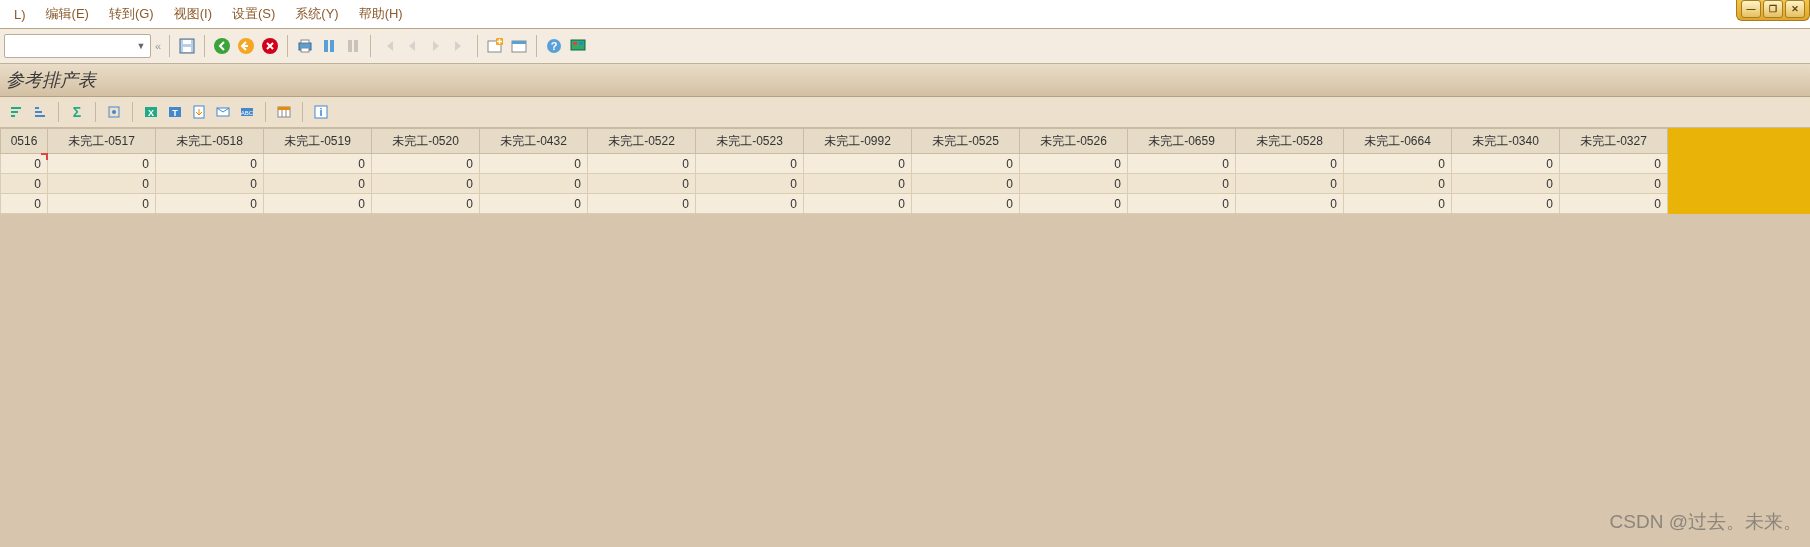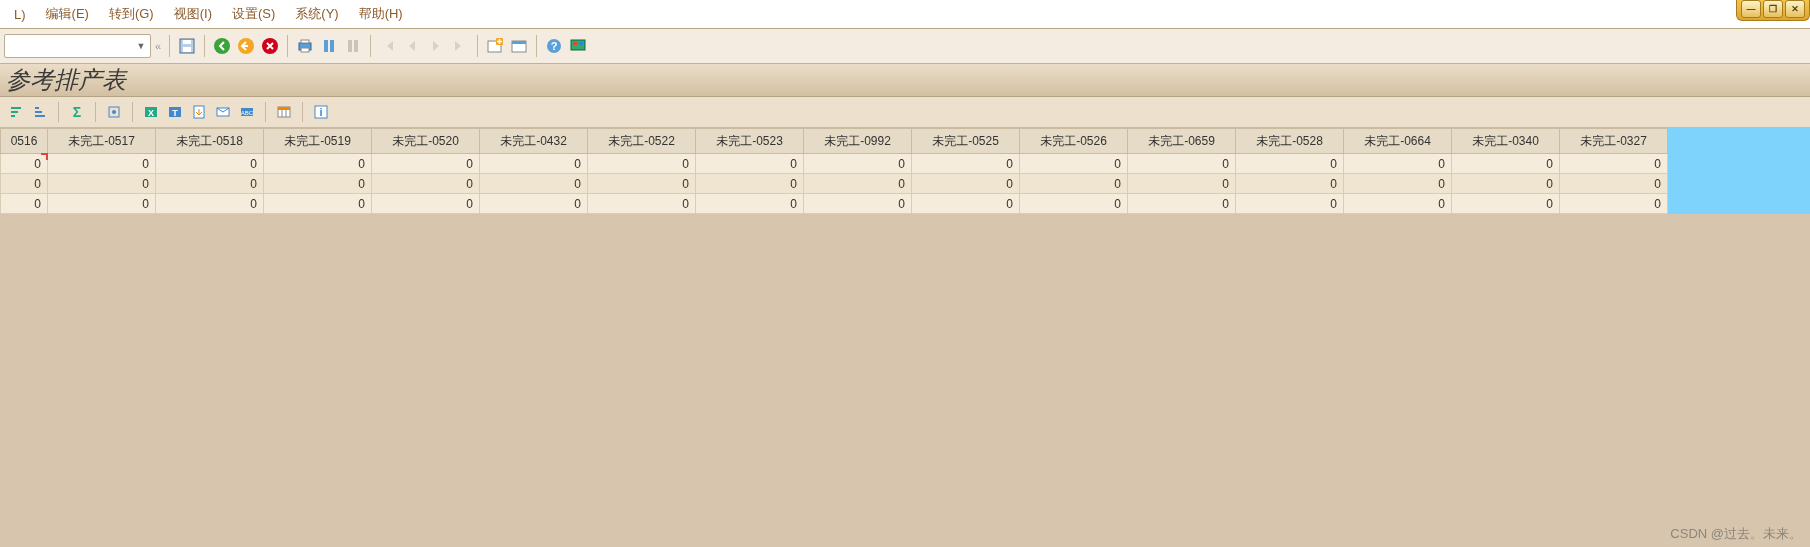--- a/index.html
+++ b/index.html
@@ -6,34 +6,34 @@
 .menubar{background:#fff;border-bottom:1px solid #b7a683;height:28px;display:flex;align-items:center;padding:0 4px;position:relative}
 .menu-item{padding:4px 10px;color:#8b5a2b;cursor:pointer;font-size:13px}
 .win-controls{position:absolute;right:0;top:-2px;background:linear-gradient(#f5c84d,#e0a52a);border:1px solid #a57c1f;border-top:none;border-radius:0 0 6px 6px;display:flex;padding:2px 4px;gap:2px}
 .win-btn{width:18px;height:16px;border:1px solid #a57c1f;border-radius:3px;background:linear-gradient(#fff3c9,#e6c060);display:flex;align-items:center;justify-content:center;cursor:pointer;font-size:9px;font-weight:bold;color:#5a4410}
 .toolbar{background:#f4ece1;border-bottom:1px solid #c0b299;height:34px;display:flex;align-items:center;padding:0 4px;gap:2px}
 .combo{width:145px;height:22px;border:1px solid #b9ad95;background:#fff;display:flex;align-items:center;justify-content:flex-end;border-radius:2px}
 .combo-arrow{width:18px;height:100%;display:flex;align-items:center;justify-content:center;color:#666;font-size:9px}
 .tb-sep{width:1px;height:22px;background:#c5b89f;margin:0 4px}
 .tb-btn{width:22px;height:22px;display:flex;align-items:center;justify-content:center;cursor:pointer;border-radius:2px}
 .tb-chev{color:#999;font-size:11px;padding:0 2px}
-.title-area{background:linear-gradient(#eaddc8,#d3c0a3);height:32px;display:flex;align-items:center;padding:0 6px;font-size:24px;font-style:italic;color:#3a3a3a;border-bottom:1px solid #b3a285}
+.title-area{background:linear-gradient(#eaddc8,#d3c0a3);height:32px;display:flex;align-items:center;padding:0 6px;font-size:18px;font-style:italic;color:#3a3a3a;border-bottom:1px solid #b3a285}
 .toolbar2{background:#ede1ce;height:30px;display:flex;align-items:center;padding:0 6px;gap:4px;border-bottom:1px solid #c9bba0}
 .tb2-btn{width:20px;height:20px;display:flex;align-items:center;justify-content:center;cursor:pointer}
 .tb2-sep{width:1px;height:20px;background:#c5b89f;margin:0 4px}
-.grid-wrap{background:#7dd3fc}
+.grid-wrap{background:#eab308}
 table.grid{border-collapse:collapse;width:auto}
 .grid th{background:#e6dbc7;border:1px solid #c9bca2;padding:2px 6px;font-weight:normal;color:#333;text-align:center;height:20px;white-space:nowrap}
 .grid td{background:#f5ecdc;border:1px solid #d9cdb6;padding:0 6px;text-align:right;height:19px}
 .grid tr:nth-child(even) td{background:#f0e5d1}
 .first-col{width:34px}
 .col{width:95px}
 .cell-sel{position:relative}
 .cell-sel::after{content:"";position:absolute;right:-1px;top:-1px;width:5px;height:5px;border-right:2px solid #d44;border-top:2px solid #d44}
-.watermark{position:absolute;right:8px;bottom:4px;color:rgba(90,90,90,.6);font-size:13px}
+.watermark{position:absolute;right:8px;bottom:12px;color:rgba(90,90,90,.6);font-size:19px}
 svg{display:block}
 </style>
 </head>
 <body>
 
 <div class="menubar">
   <div class="menu-item">L)</div>
   <div class="menu-item">编辑(E)</div>
   <div class="menu-item">转到(G)</div>
   <div class="menu-item">视图(I)</div>

